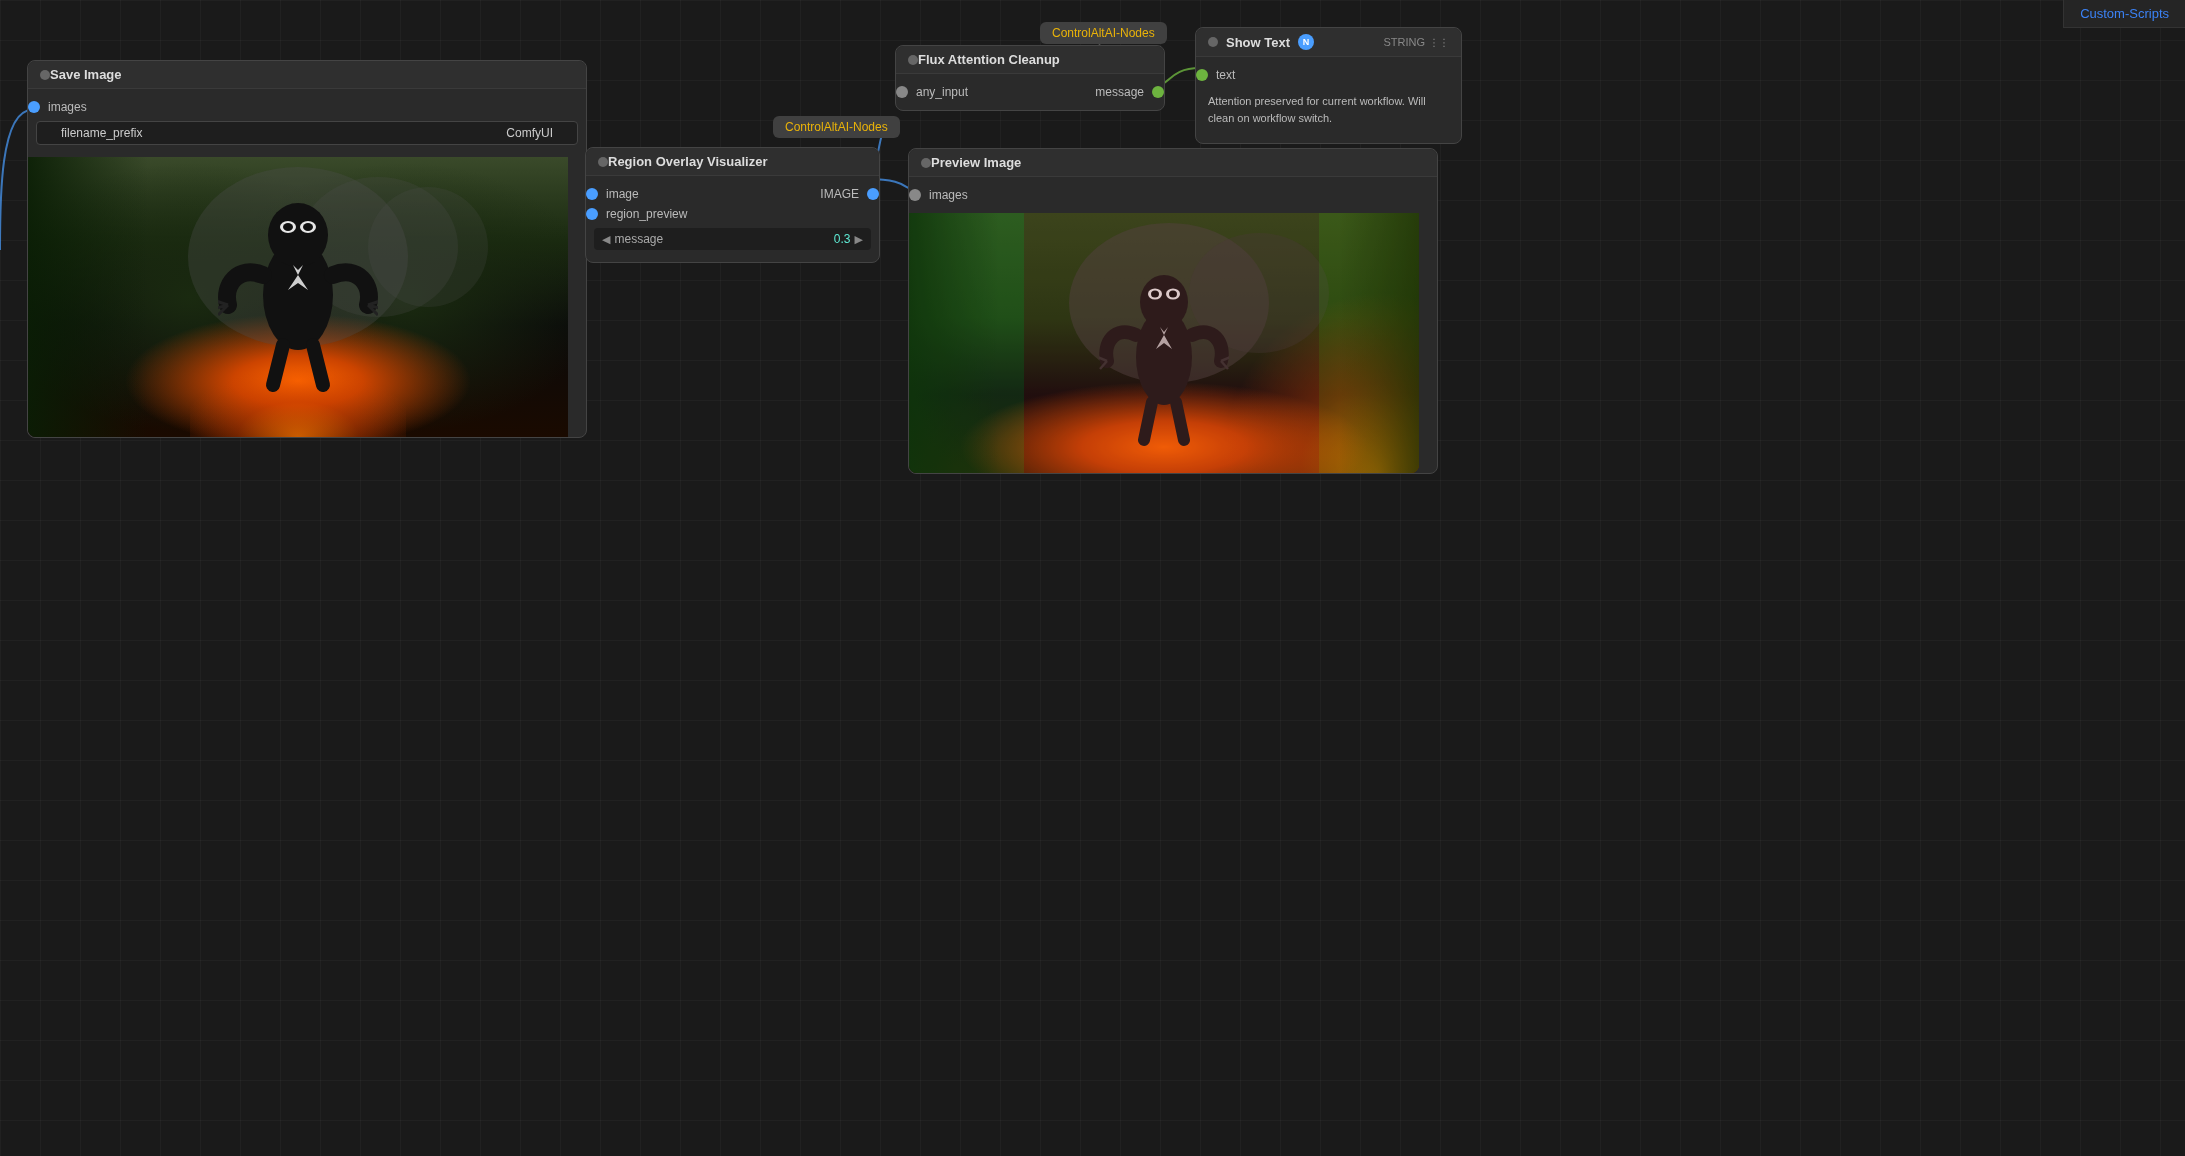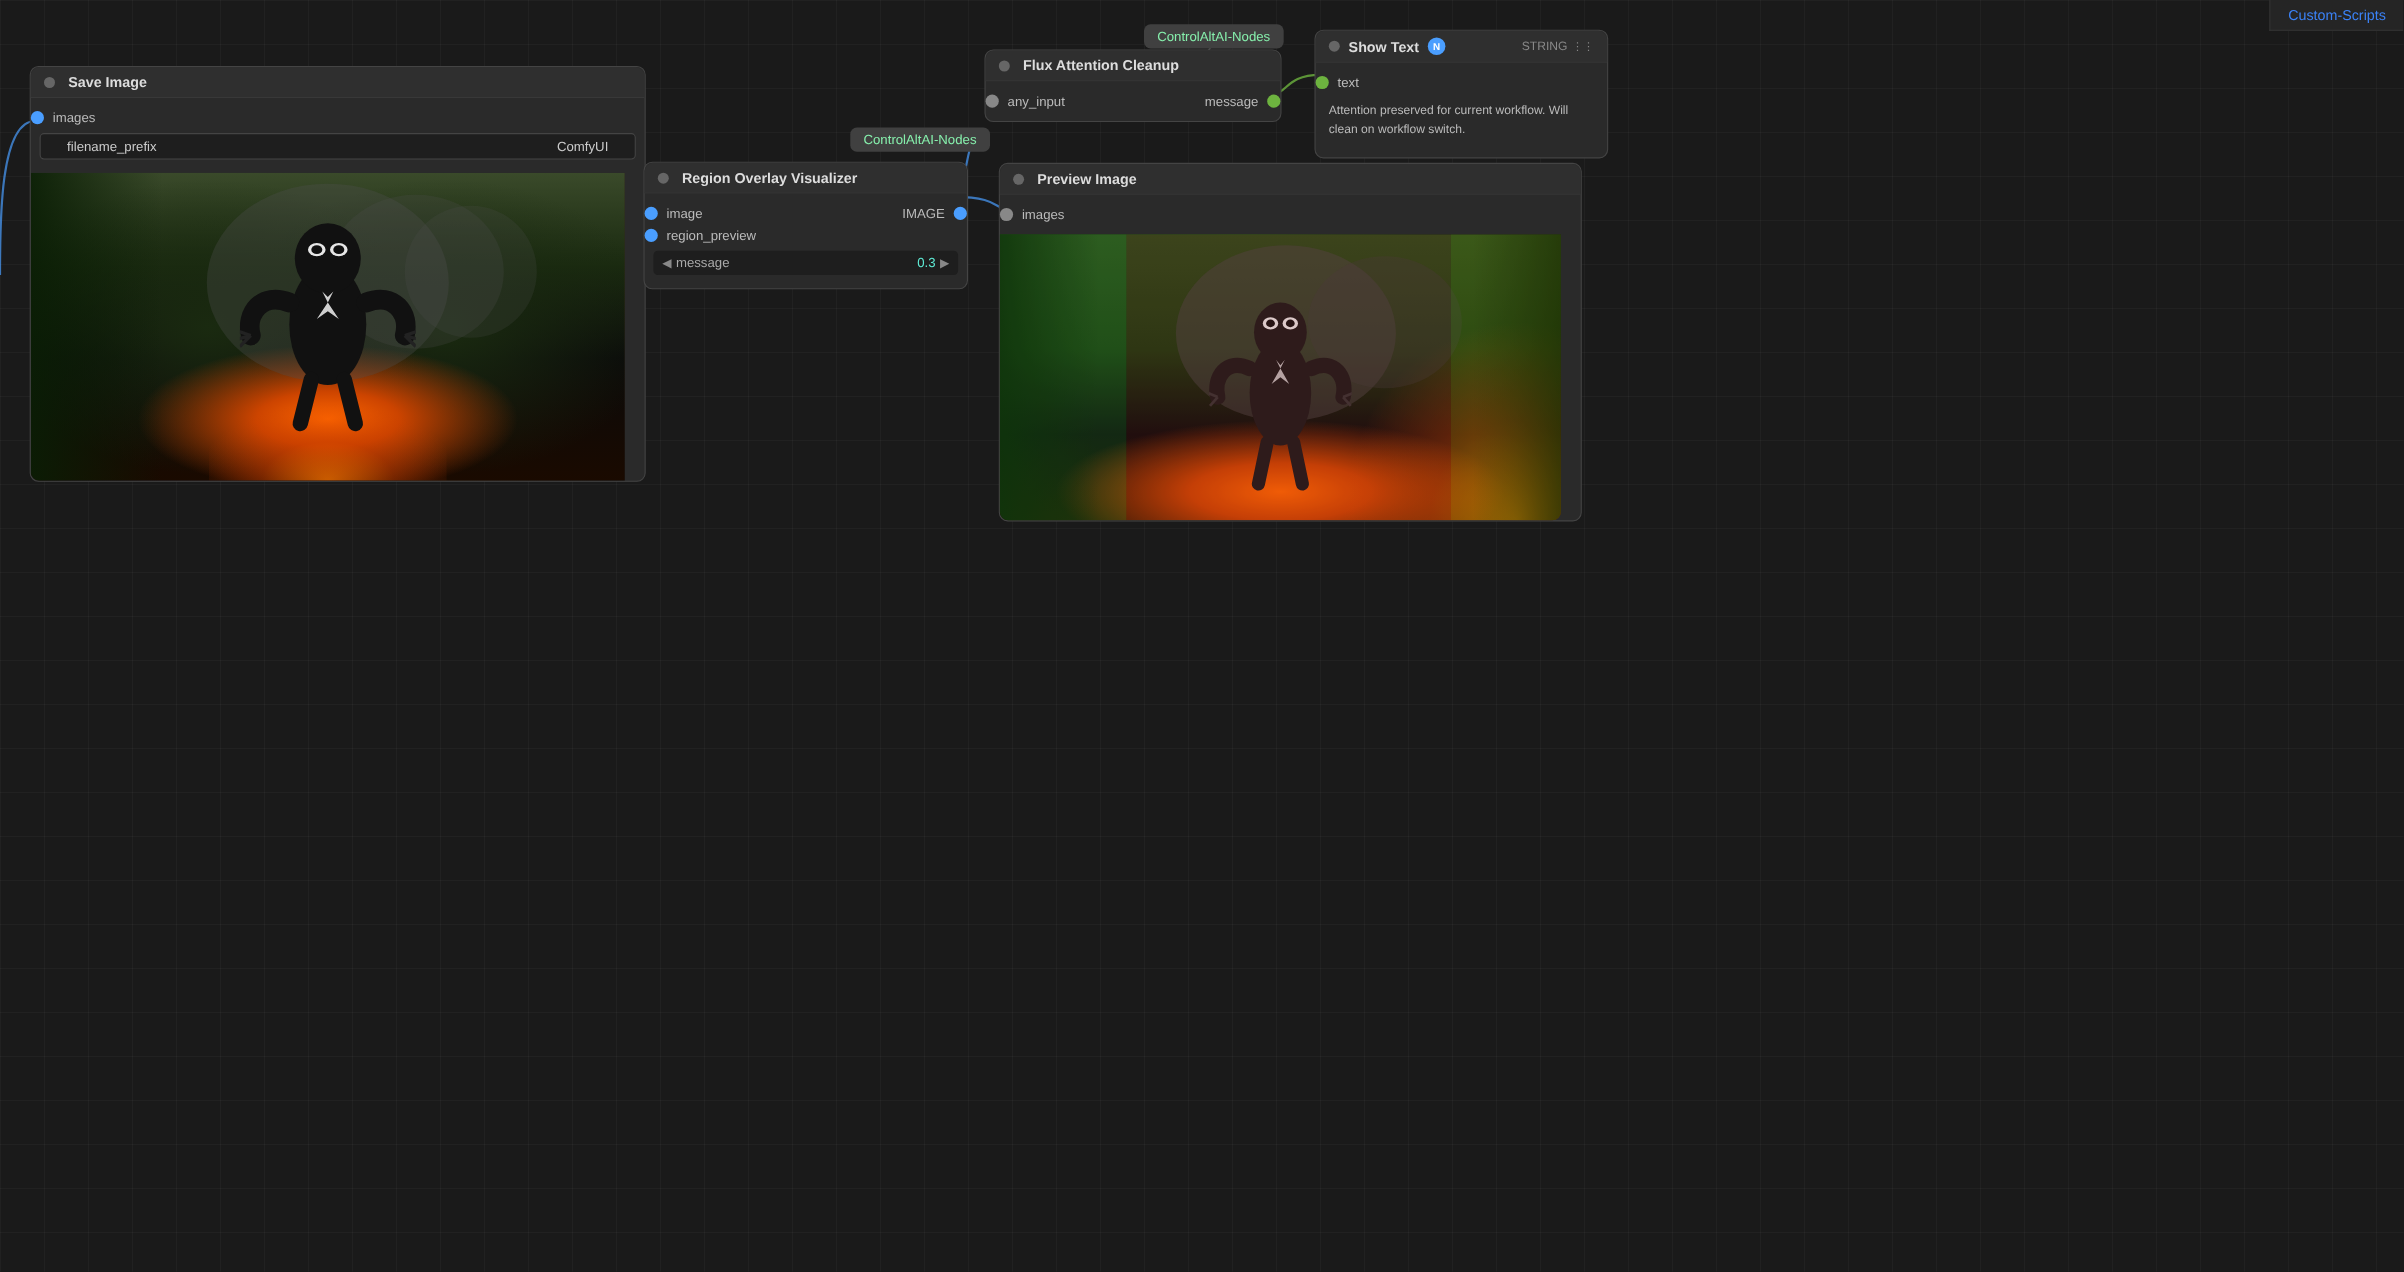--- a/index.html
+++ b/index.html
@@ -37,21 +37,21 @@
       position: absolute;
       background: #2a2a2a;
       border: 1px solid #444;
       border-radius: 8px;
       min-width: 180px;
     }
 
     .node-header {
       display: flex;
       align-items: center;
-      gap: 12px;
+      gap: 0;
       padding: 6px 12px;
       border-bottom: 1px solid #3a3a3a;
       border-radius: 8px 8px 0 0;
       background: #2f2f2f;
     }
 
     .node-dot {
       width: 10px;
       height: 10px;
       border-radius: 50%;
@@ -145,21 +145,21 @@
 
     .slider-value {
       font-size: 12px;
       color: #5eead4;
     }
 
     
     .badge-node {
       position: absolute;
       background: #404040;
-      color: #86efac;
+      color: #eab308;
       font-size: 12px;
       padding: 4px 12px;
       border-radius: 6px;
       font-weight: 500;
     }
 
     
     .show-text-header {
       display: flex;
       align-items: center;

